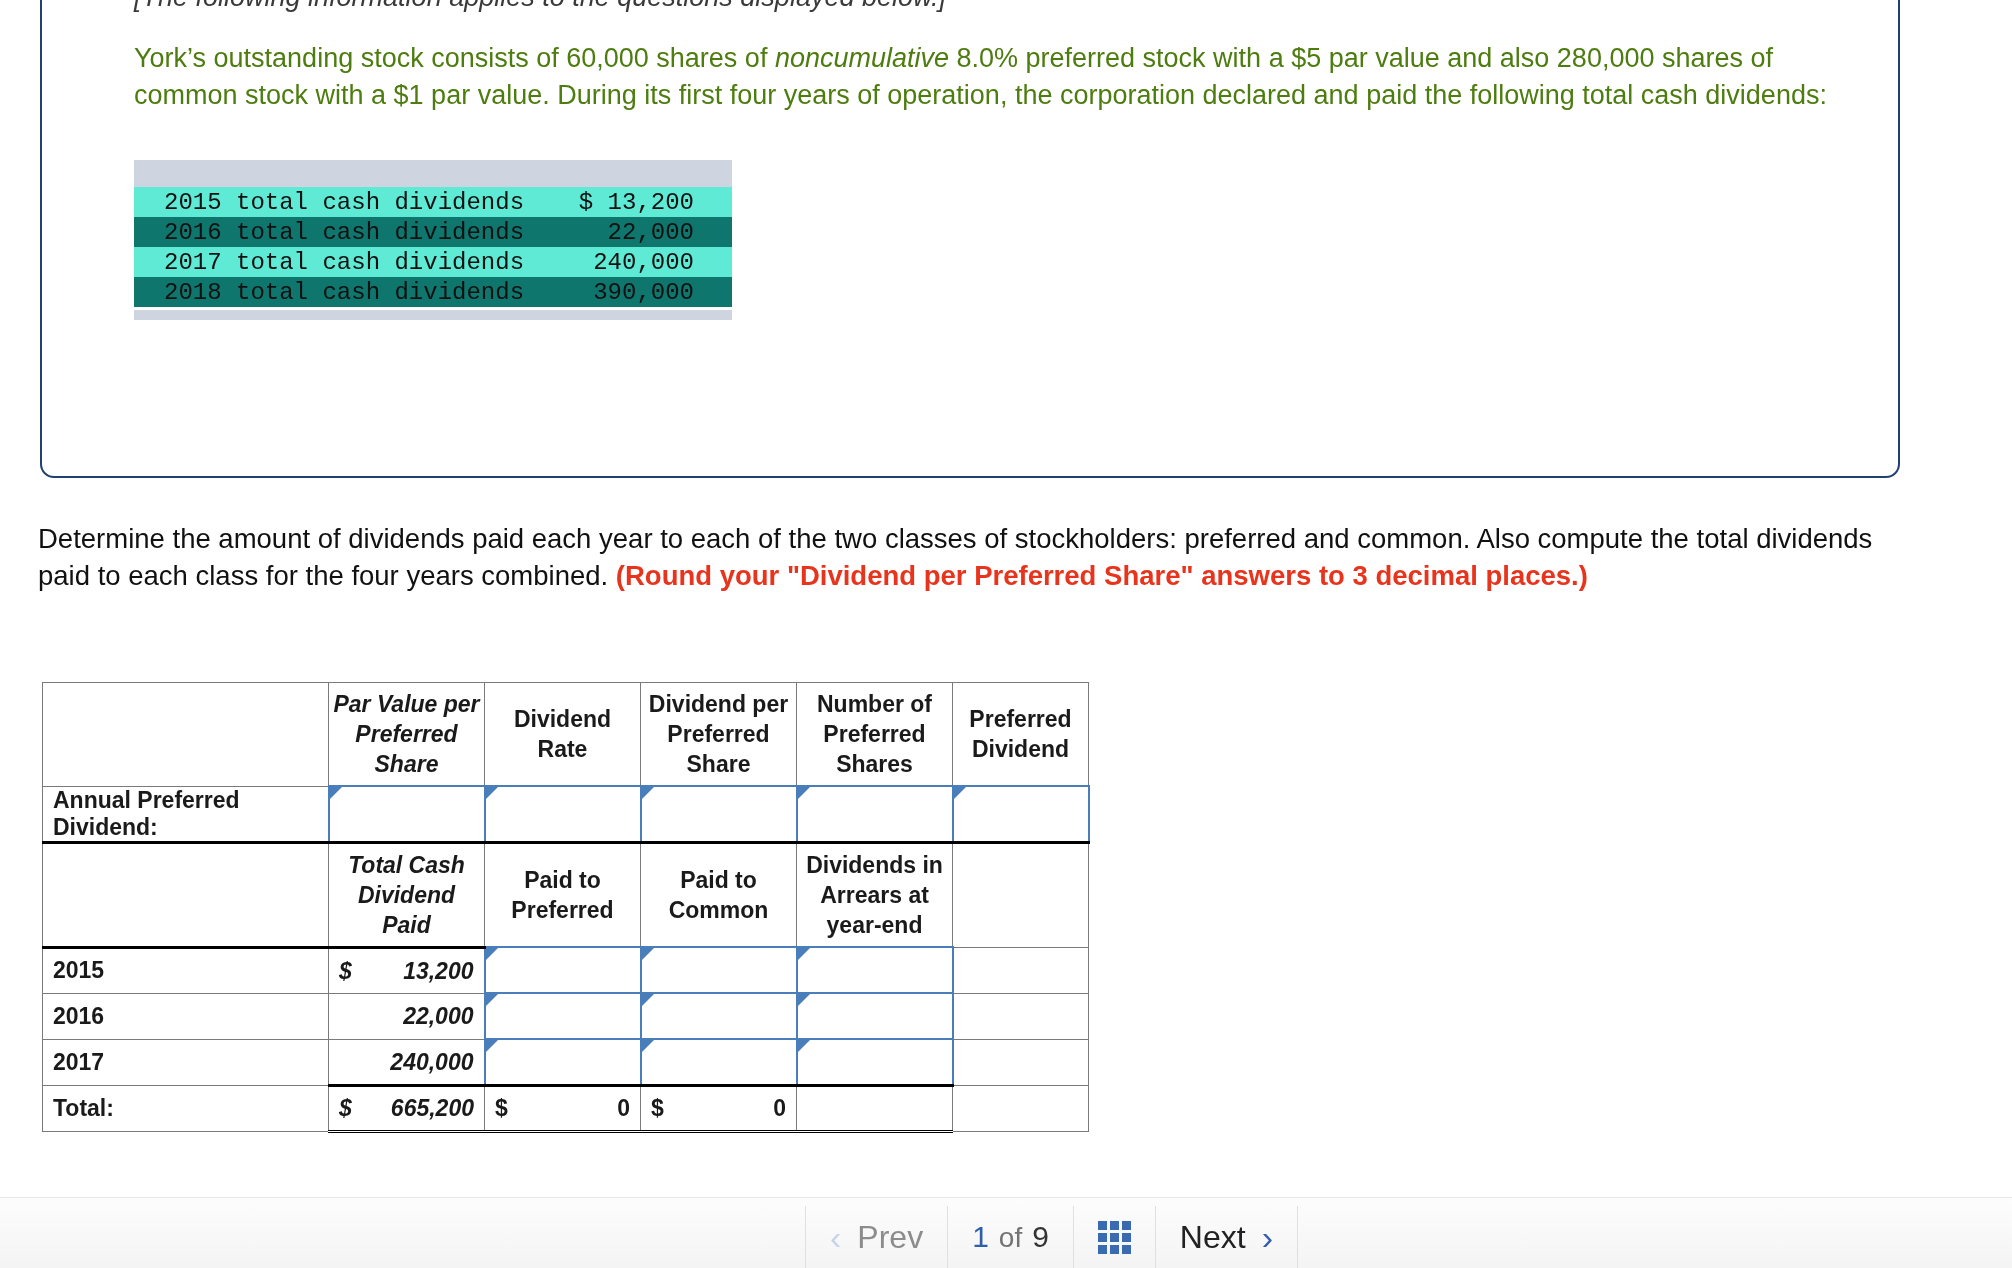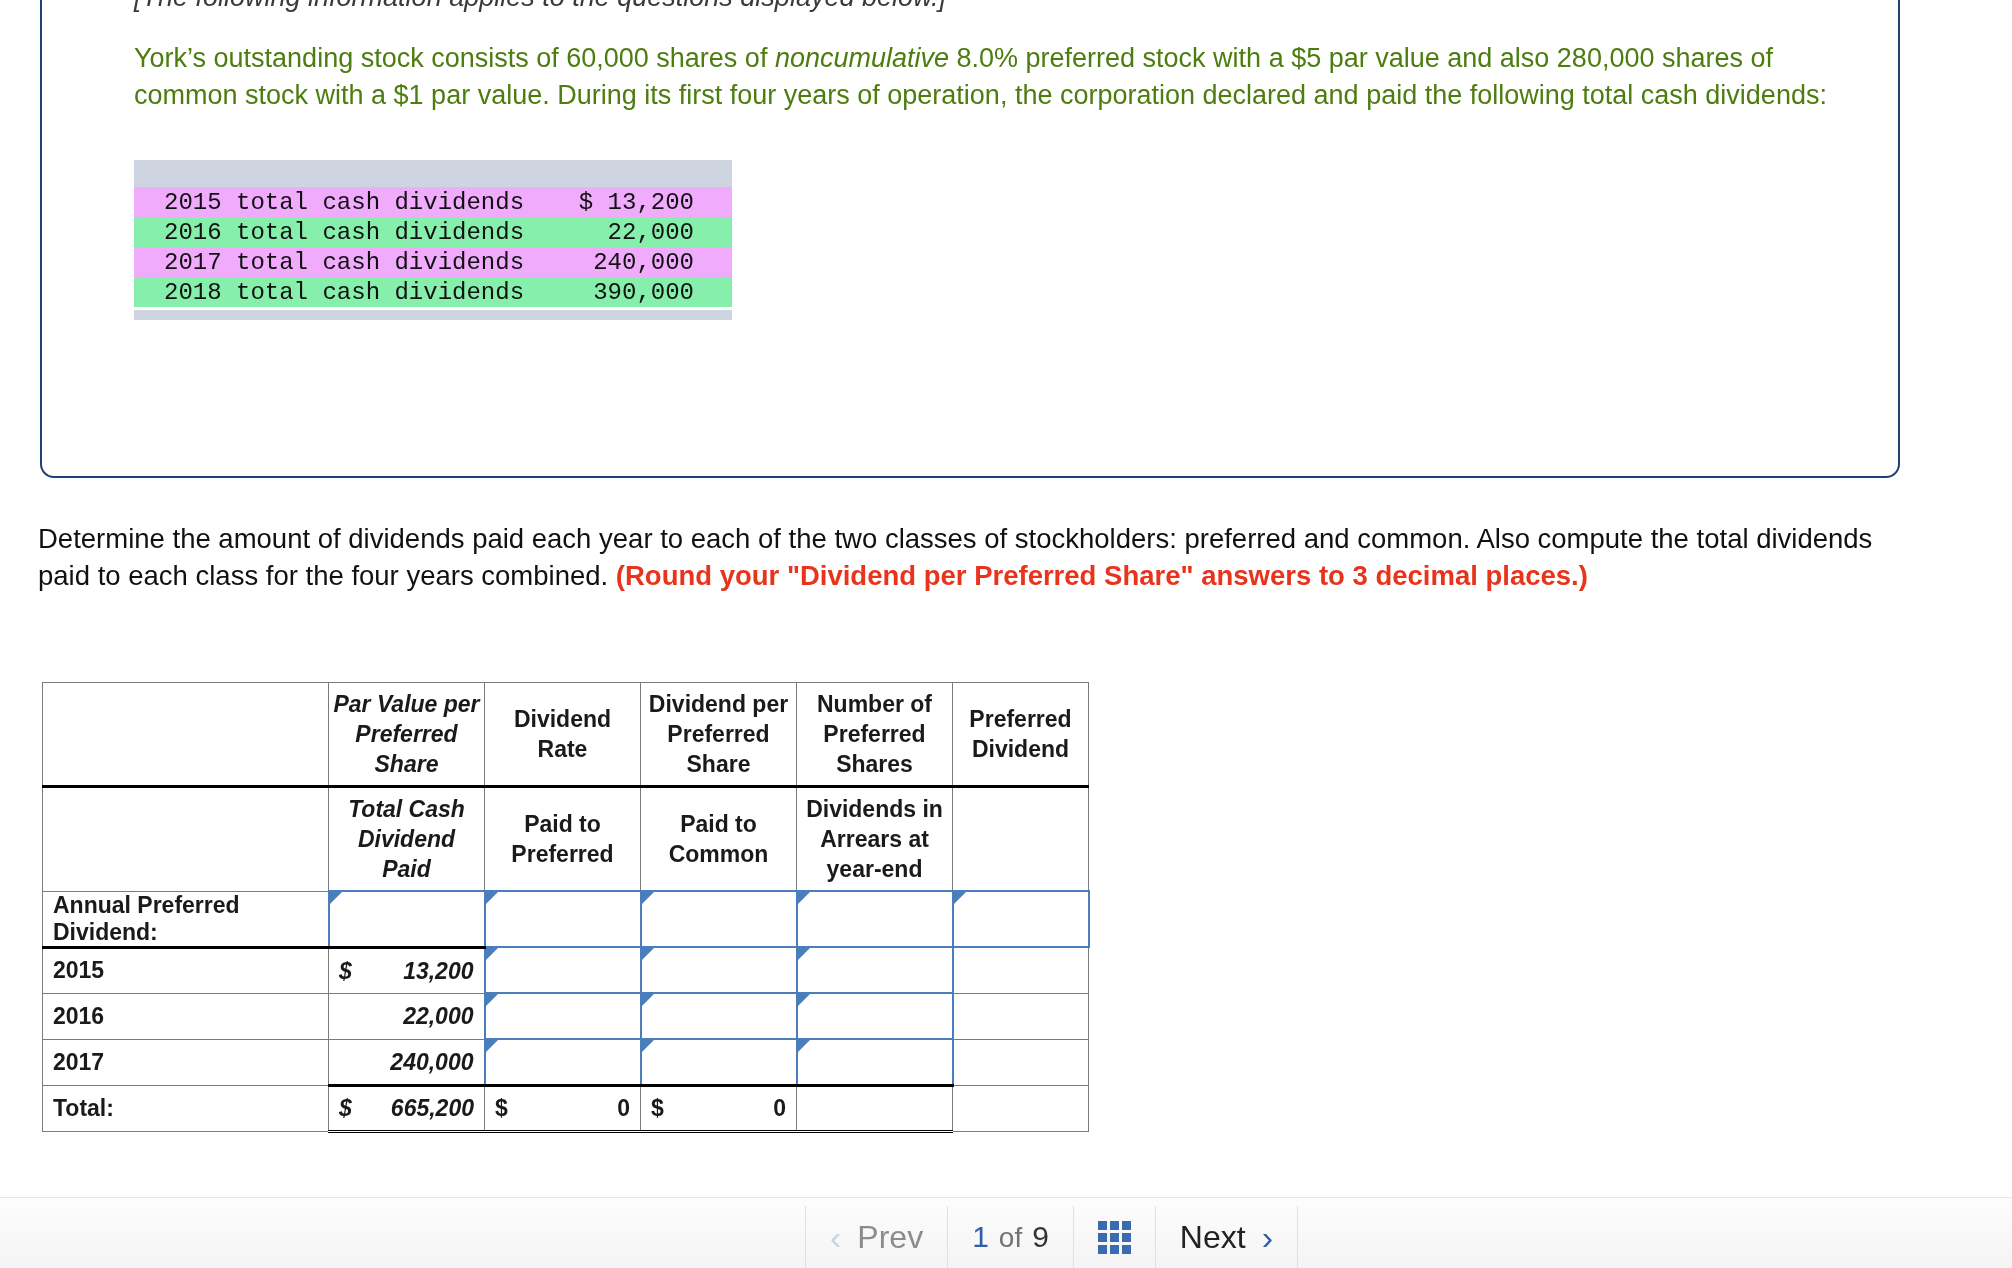--- a/index.html
+++ b/index.html
@@ -64,23 +64,23 @@
   .mono-cap-bottom {
     height: 10px;
     background: #ced5e0;
     margin-top: 3px;
     width: 598px;
   }
   .mono-row {
     display: flex;
     height: 30px;
     align-items: center;
-    background: #f0abfc;
-  }
-  .mono-row.alt { background: #86efac; }
+    background: #5eead4;
+  }
+  .mono-row.alt { background: #0f766e; }
   .mono-label {
     width: 370px;
     padding-left: 30px;
     box-sizing: border-box;
     white-space: pre;
   }
   .mono-val {
     width: 190px;
     text-align: right;
     white-space: pre;
@@ -292,35 +292,35 @@
     <tr>
       <td class="c-label hdr-blank"></td>
       <td class="c1 hdr">Par Value per Preferred Share</td>
       <td class="c2 hdr">Dividend Rate</td>
       <td class="c3 hdr">Dividend per Preferred Share</td>
       <td class="c4 hdr">Number of Preferred Shares</td>
       <td class="c5 hdr">Preferred Dividend</td>
     </tr>
 
     <tr>
+      <td class="c-label row-label">Annual Preferred Dividend:</td>
+      <td class="c1 in-cell"></td>
+      <td class="c2 in-cell"></td>
+      <td class="c3 in-cell"></td>
+      <td class="c4 in-cell"></td>
+      <td class="c5 in-cell"></td>
+    </tr>
+
+    <tr>
       <td class="c-label hdr-blank thick-top"></td>
       <td class="c1 hdr thick-top">Total Cash Dividend Paid</td>
       <td class="c2 hdr thick-top">Paid to Preferred</td>
       <td class="c3 hdr thick-top">Paid to Common</td>
       <td class="c4 hdr thick-top">Dividends in Arrears at year-end</td>
       <td class="c5 blue-fill thick-top"></td>
-    </tr>
-
-    <tr>
-      <td class="c-label row-label">Annual Preferred Dividend:</td>
-      <td class="c1 in-cell"></td>
-      <td class="c2 in-cell"></td>
-      <td class="c3 in-cell"></td>
-      <td class="c4 in-cell"></td>
-      <td class="c5 in-cell"></td>
     </tr>
 
     <tr>
       <td class="c-label row-label thick-top">2015</td>
       <td class="c1 num-cell thick-top">
         <span class="dollar">$</span>
         <span class="amt">13,200</span>
       </td>
       <td class="c2 in-cell"></td>
       <td class="c3 in-cell"></td>

